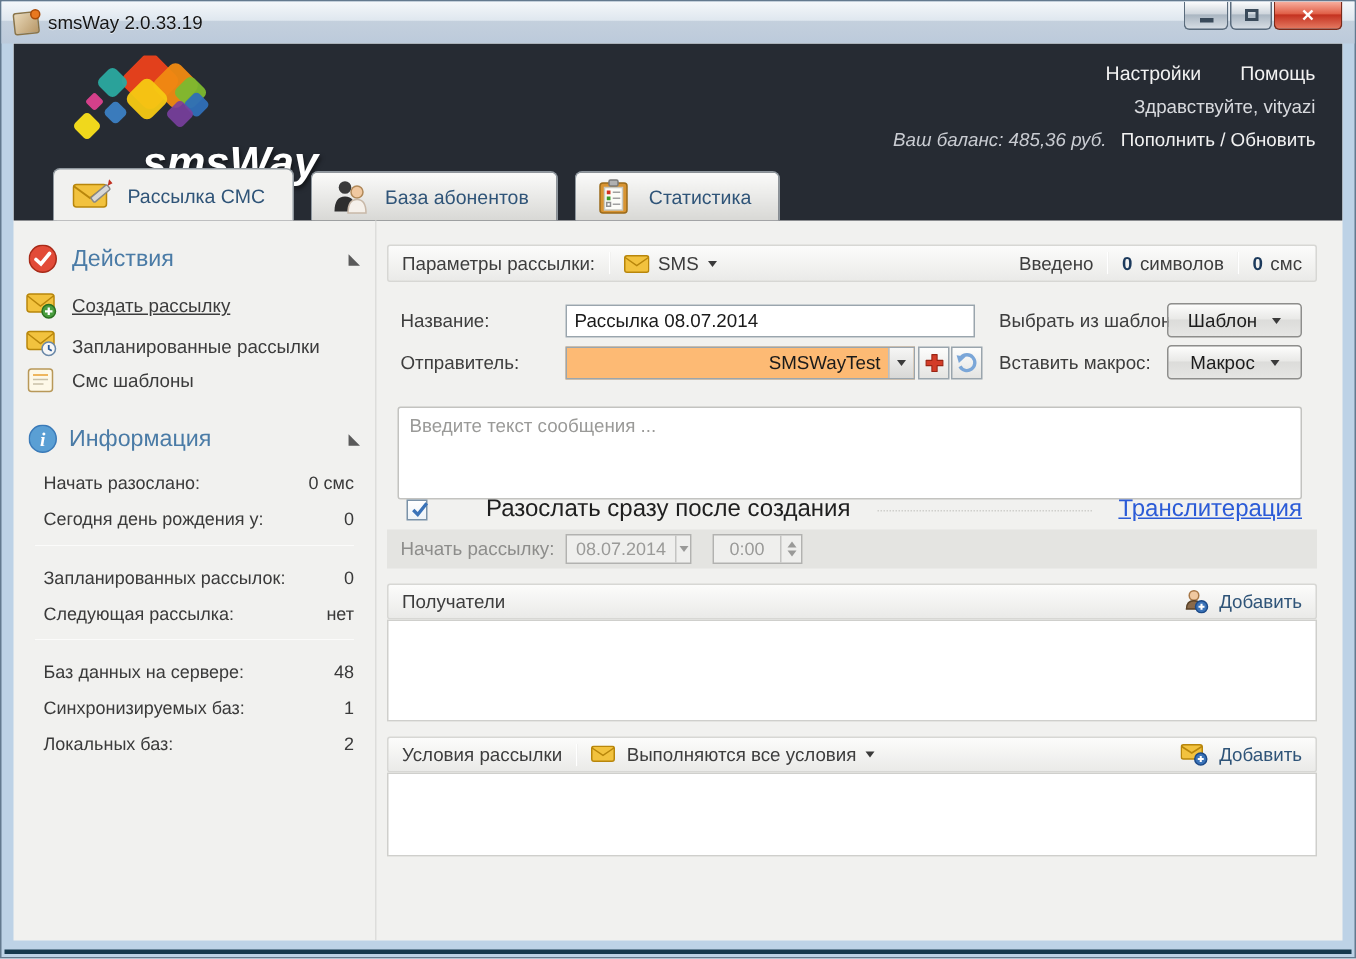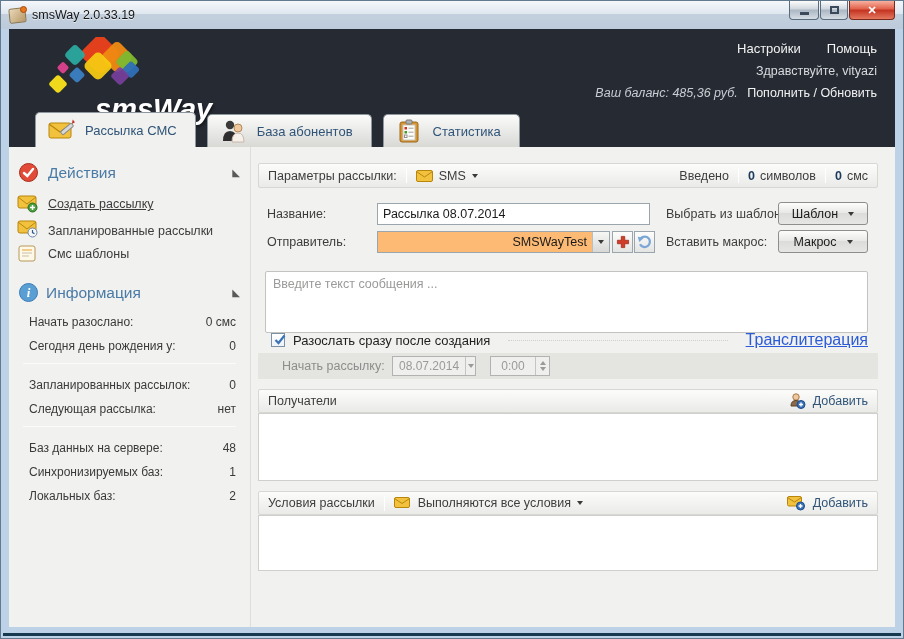--- a/index.html
+++ b/index.html
@@ -107,24 +107,24 @@
   }
   .msgarea{
     position:absolute; left:14px; top:124px; width:603px; height:62px;
     border:1px solid #c3c3c0; border-radius:2px; background:#fff; resize:none;
     font-family:"Liberation Sans",sans-serif; font-size:12.5px; padding:5px 7px; color:#1a1a1a;
   }
   .msgarea::placeholder{ color:#9a9a98; }
   .chk-row{ position:absolute; left:20px; top:184px; width:597px; display:flex; align-items:center; gap:8px; }
   .checkbox{ width:14px; height:14px; border:1px solid #7a92a8; background:linear-gradient(180deg,#fff,#edf3f8); position:relative; cursor:pointer; }
   .checkbox svg{ position:absolute; left:1px; top:-1px; }
-  .chk-lbl{ font-size:13px; color:#1e1e1e; }
+  .chk-lbl{ font-size:16px; color:#1e1e1e;margin-left:31px; }
   .dotline{ flex:1; border-top:1px dotted #cfcfcc; margin:0 10px; }
   .translit{ color:#2b5bd7; text-decoration:underline; font-size:16px; cursor:pointer; }
-  .sched{ position:absolute; left:7px; top:206px; width:620px; height:26px; background:#e4e4e1; display:flex; align-items:center; padding-left:24px; }
+  .sched{ position:absolute; left:7px; top:206px; width:620px; height:26px; background:#e4e4e1; display:flex; align-items:center; padding-left:9px; }
   .sched .slbl{ color:#8d8d8b; font-size:12.5px; width:110px; }
   .dcombo{ height:20px; border:1px solid #b2b2b0; background:#efefed; display:flex; align-items:center; color:#9a9a98; font-size:12px; }
   .dcombo .dval{ padding:0 6px; }
   .dcombo .darr{ width:16px; align-self:stretch; border-left:1px solid #c4c4c2; display:flex; align-items:center; justify-content:center; }
   .dcombo .darr i{ width:0; height:0; border-left:3.5px solid transparent; border-right:3.5px solid transparent; border-top:4px solid #9a9a98; }
   .spinner{ width:14px; align-self:stretch; border-left:1px solid #c4c4c2; display:flex; flex-direction:column; align-items:center; justify-content:center; gap:2px; }
   .spinner i{ width:0; height:0; border-left:3px solid transparent; border-right:3px solid transparent; }
   .spinner .up{ border-bottom:4px solid #9a9a98; }
   .spinner .dn{ border-top:4px solid #9a9a98; }
   .addbtn{ display:flex; align-items:center; gap:7px; color:#2f5478; font-size:12.5px; cursor:pointer; margin-left:auto; }

